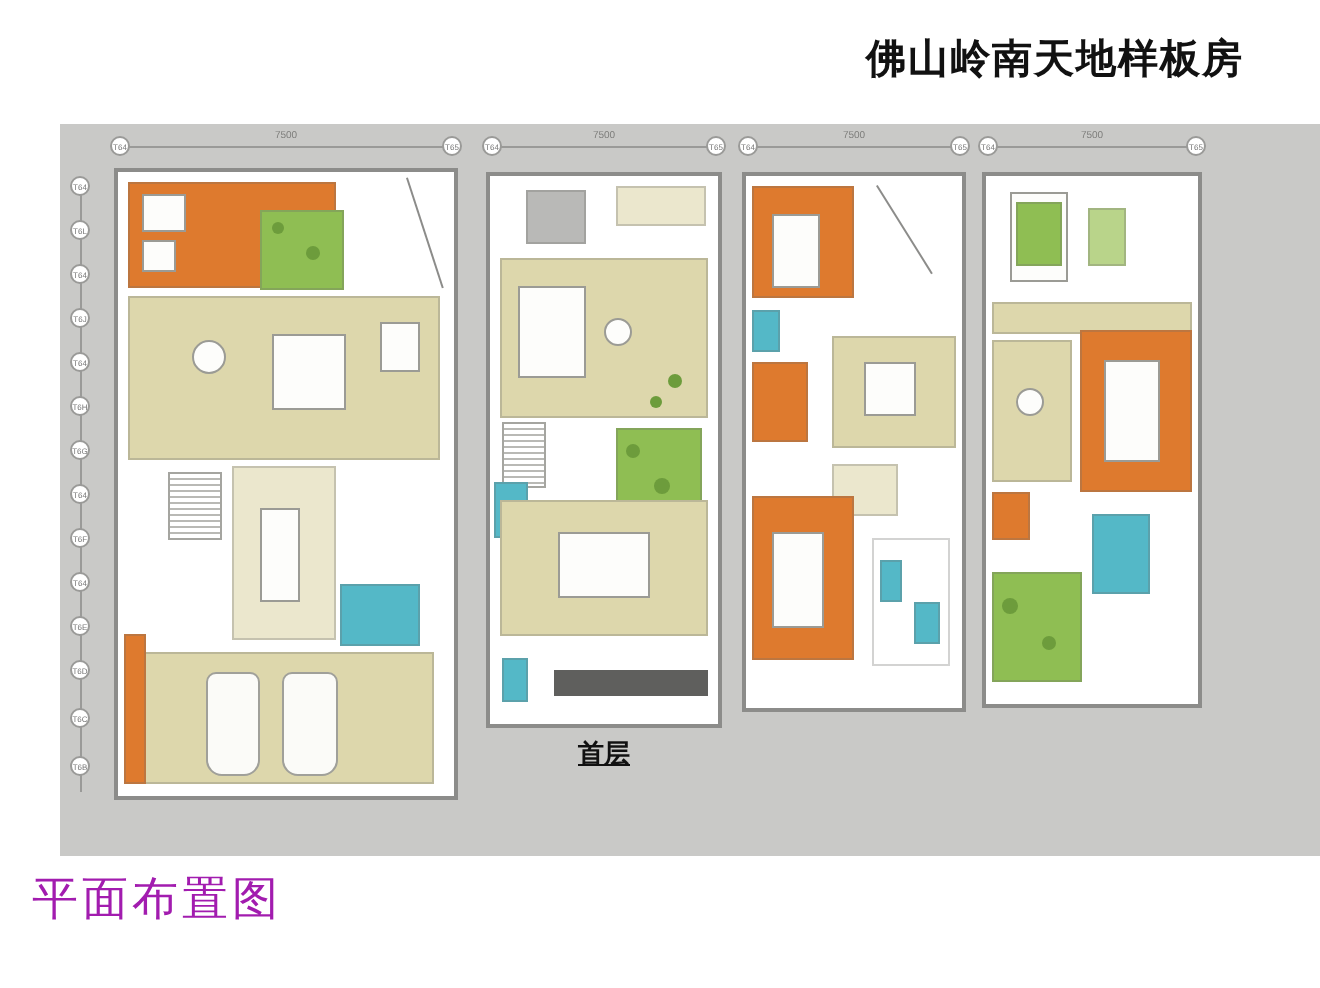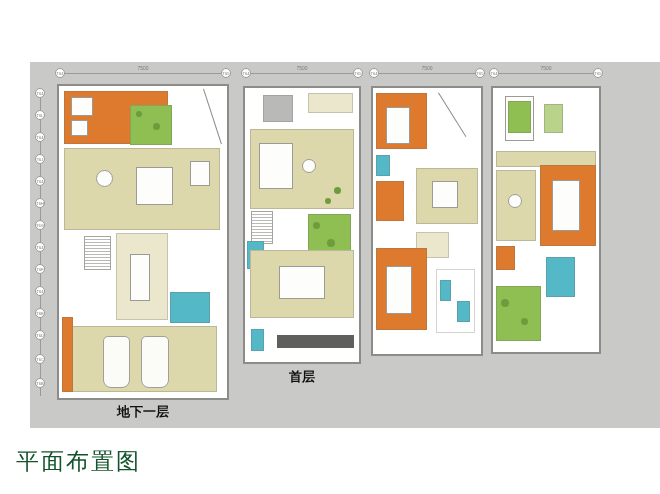--- a/index.html
+++ b/index.html
@@ -1,26 +1,26 @@
 <!DOCTYPE html>
 <html><head>
 <meta charset="utf-8">
 <style>
   html,body{margin:0;padding:0;background:#fff;}
   .slide{position:relative;width:660px;height:494px;background:#ffffff;overflow:hidden;
          font-family:"Liberation Sans","DejaVu Sans",sans-serif;}
   .title{position:absolute;top:16px;right:38px;margin:0;font-size:20px;font-weight:700;
          letter-spacing:1px;color:#111;}
-  .caption{position:absolute;left:16px;top:446px;font-size:23px;font-weight:500;
-           letter-spacing:2px;color:#14532d;}
+  .caption{position:absolute;left:16px;top:434px;font-size:23px;font-weight:500;
+           letter-spacing:2px;color:#a21caf;}
   .board{position:absolute;left:30px;top:62px;width:630px;height:366px;background:#c9c9c7;}
 
   
   .plan{position:absolute;background:#ffffff;border:2px solid #8c8c8a;box-sizing:border-box;}
-  .plan-label{position:absolute;text-align:center;font-size:13px;font-weight:700;color:#111;}
+  .plan-label{position:absolute;text-align:center;font-size:13px;font-weight:700;color:#111;text-decoration:underline;}
 
   
   .room{position:absolute;box-sizing:border-box;border:1px solid rgba(110,110,105,.30);}
   .c-orange{background:#de7a2e;}
   .c-green{background:#8fbe53;}
   .c-green2{background:#b9d48a;}
   .c-beige{background:#ddd7ac;}
   .c-beige2{background:#ebe7cd;}
   .c-teal{background:#54b8c7;}
   .c-graybox{background:#b9b9b7;}
@@ -40,20 +40,21 @@
   .dim{position:absolute;left:0;right:0;top:-3px;text-align:center;font-size:5px;color:#7d7d7b;}
   .left-axis{position:absolute;left:34px;top:88px;width:14px;height:312px;}
   .left-axis .vline{position:absolute;left:6px;top:4px;bottom:4px;border-left:1px solid #9a9a98;}
   .axm{position:absolute;left:1px;}
 </style>
 </head>
 <body>
 
 <div class="slide">
 
+  <h1 class="title">佛山岭南天地样板房</h1>
 
   <div class="board"></div>
 
   <div class="left-axis">
     <div class="vline"></div>
     <div class="axm" style="top:0px">
         <span class="axc">T64</span>
       </div>
     <div class="axm" style="top:22px">
         <span class="axc">T6L</span>
@@ -135,21 +136,20 @@
     <div class="furn" style="left:78%;top:24%;width:12%;height:8%;"></div>
     <div class="room stairs" style="left:15%;top:48%;width:16%;height:11%;"></div>
     <div class="room c-beige2" style="left:34%;top:47%;width:31%;height:28%;"></div>
     <div class="furn" style="left:42%;top:54%;width:12%;height:15%;"></div>
     <div class="room c-teal" style="left:66%;top:66%;width:24%;height:10%;"></div>
     <div class="room c-beige" style="left:6%;top:77%;width:88%;height:21%;"></div>
     <div class="car" style="left:26%;top:80%;width:15%;height:16%;"></div>
     <div class="car" style="left:49%;top:80%;width:15%;height:16%;"></div>
     <div class="room c-orange" style="left:1.5%;top:74%;width:7%;height:24%;"></div>
   </div>
-  <div class="plan-label" style="left:57px;top:403px;width:172px;">地下一层</div>
 
   <div class="plan" style="left:243px;top:86px;width:118px;height:278px;">
     <div class="room c-graybox" style="left:16%;top:2.5%;width:26%;height:10%;"></div>
     <div class="room c-beige2" style="left:55%;top:2%;width:40%;height:7%;"></div>
     <div class="room c-beige" style="left:4%;top:15%;width:92%;height:29%;"></div>
     <div class="furn" style="left:12%;top:20%;width:30%;height:17%;"></div>
     <div class="furn round" style="left:50%;top:26%;width:14px;height:14px;"></div>
     <div class="plant" style="left:78%;top:36%;width:7px;height:7px;"></div>
     <div class="plant" style="left:70%;top:40%;width:6px;height:6px;"></div>
     <div class="room stairs" style="left:5%;top:45%;width:20%;height:12%;"></div>

